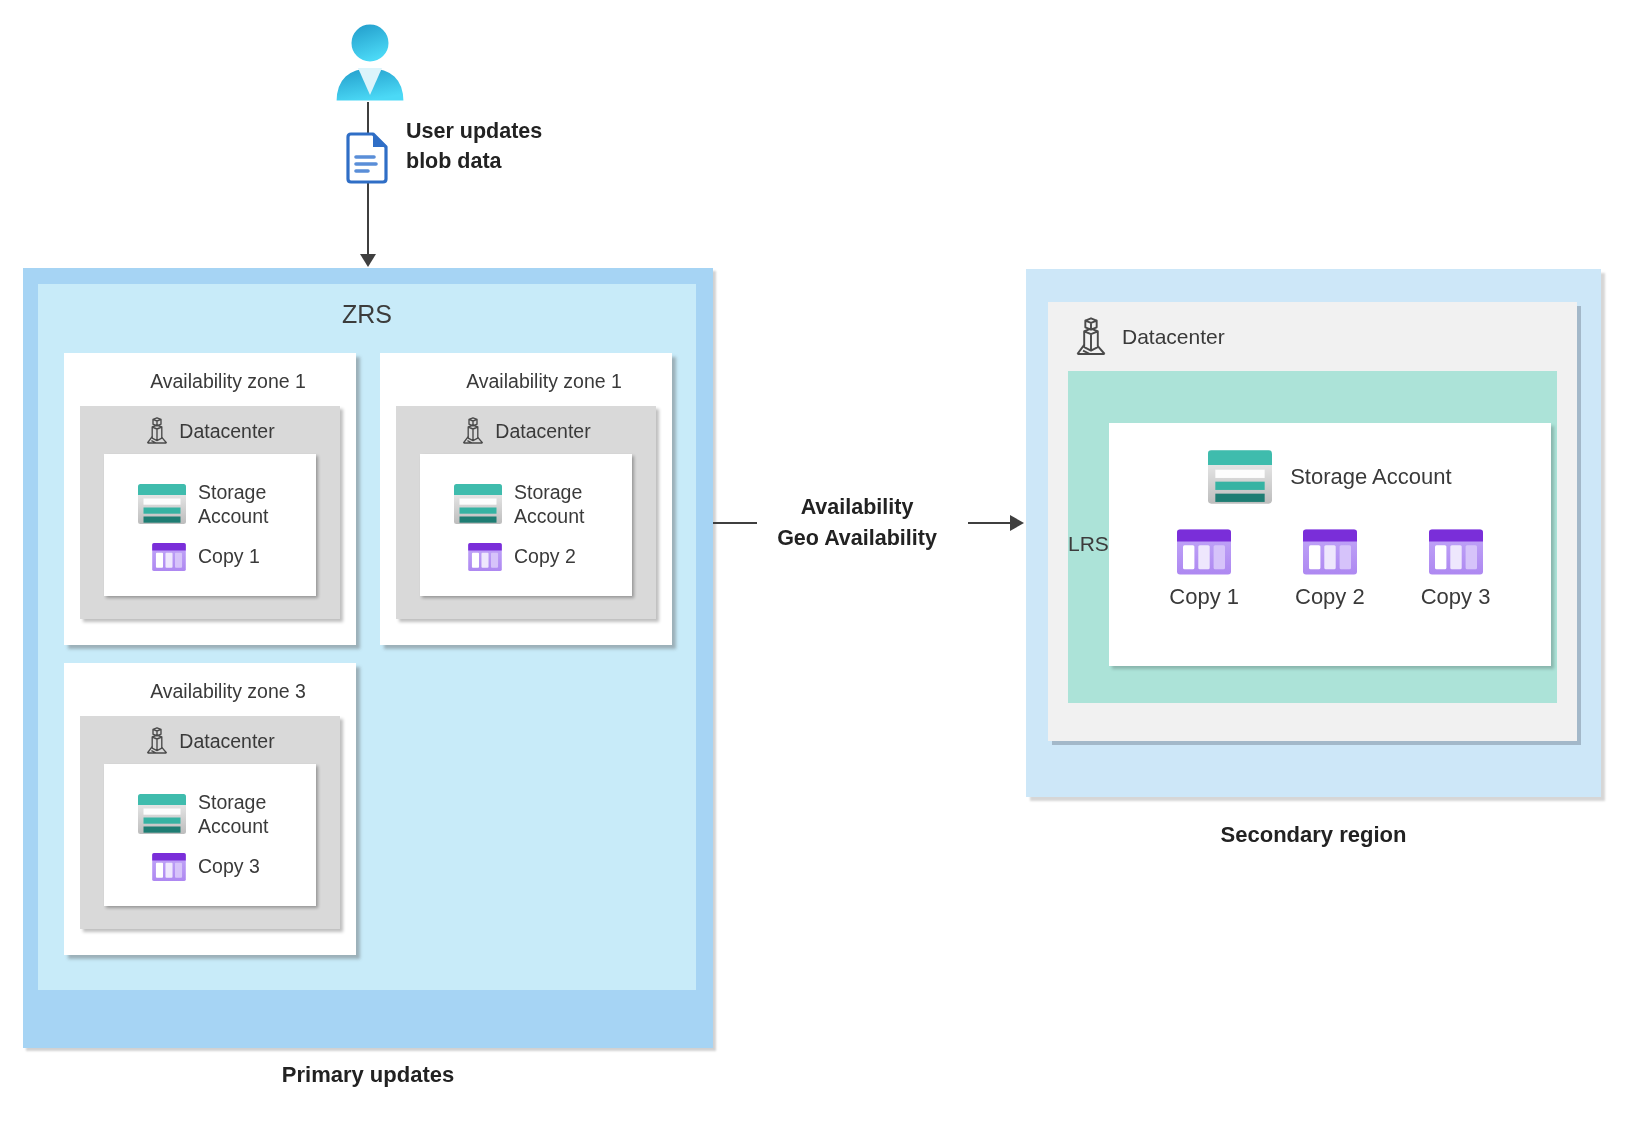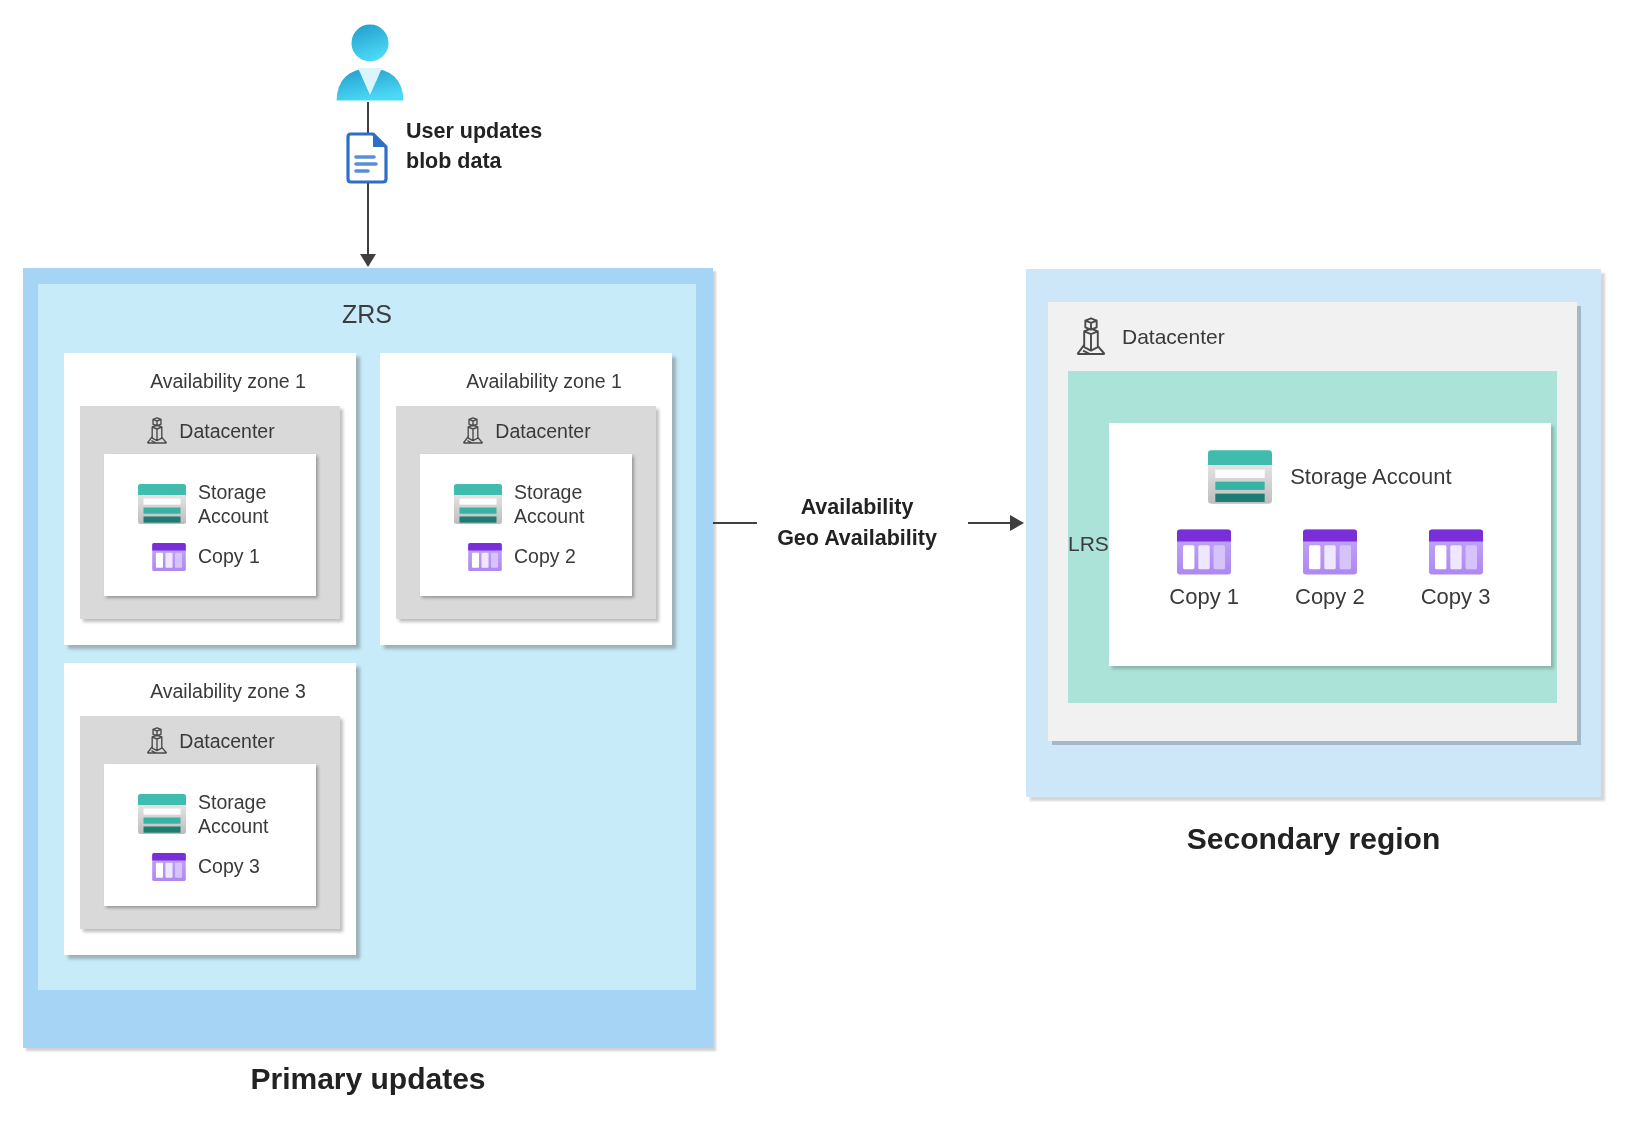--- a/index.html
+++ b/index.html
@@ -24,21 +24,21 @@
   .dc-box{margin-top:13px;width:260px;height:213px;background:#d9d9d9;box-shadow:3px 3px 3px rgba(0,0,0,.25);
           display:flex;flex-direction:column;align-items:center;}
   .dc-header{margin-top:10px;display:flex;align-items:center;gap:10px;}
   .dc-label{font-size:19.5px;color:#3a3a3a;}
   .inner-white{margin-top:8px;width:212px;height:142px;background:#ffffff;box-shadow:2px 2px 3px rgba(0,0,0,.3);
                display:grid;grid-template-columns:52px 88px;column-gap:12px;row-gap:14px;
                justify-content:center;align-content:center;align-items:center;}
   .icon-right{justify-self:end;display:flex;}
   .storage-label{font-size:19.5px;line-height:24.5px;color:#3a3a3a;}
   .copy-label{font-size:19.5px;color:#3a3a3a;}
-  .region-label{font-size:30px;font-weight:bold;color:#222222;text-align:center;}
+  .region-label{font-size:22px;font-weight:bold;color:#222222;text-align:center;}
 
   
   .hline{height:2px;background:#3f3f3f;}
   .geo-label{width:210px;text-align:center;font-size:21.5px;font-weight:bold;color:#222222;line-height:30.5px;}
   .right-arrow{width:0;height:0;border-top:8px solid transparent;border-bottom:8px solid transparent;border-left:14px solid #3f3f3f;}
 
   
   .secondary-box{width:575px;height:528px;background:#cde7f8;box-shadow:4px 4px 2px rgba(0,0,0,.16);}
   .sec-dc-box{left:22px;top:33px;width:529px;height:439px;background:#f1f1f1;box-shadow:4px 4px 0 #a3b8c9;}
   .sec-dc-header{display:flex;align-items:center;gap:14px;padding:14px 0 0 26px;}

